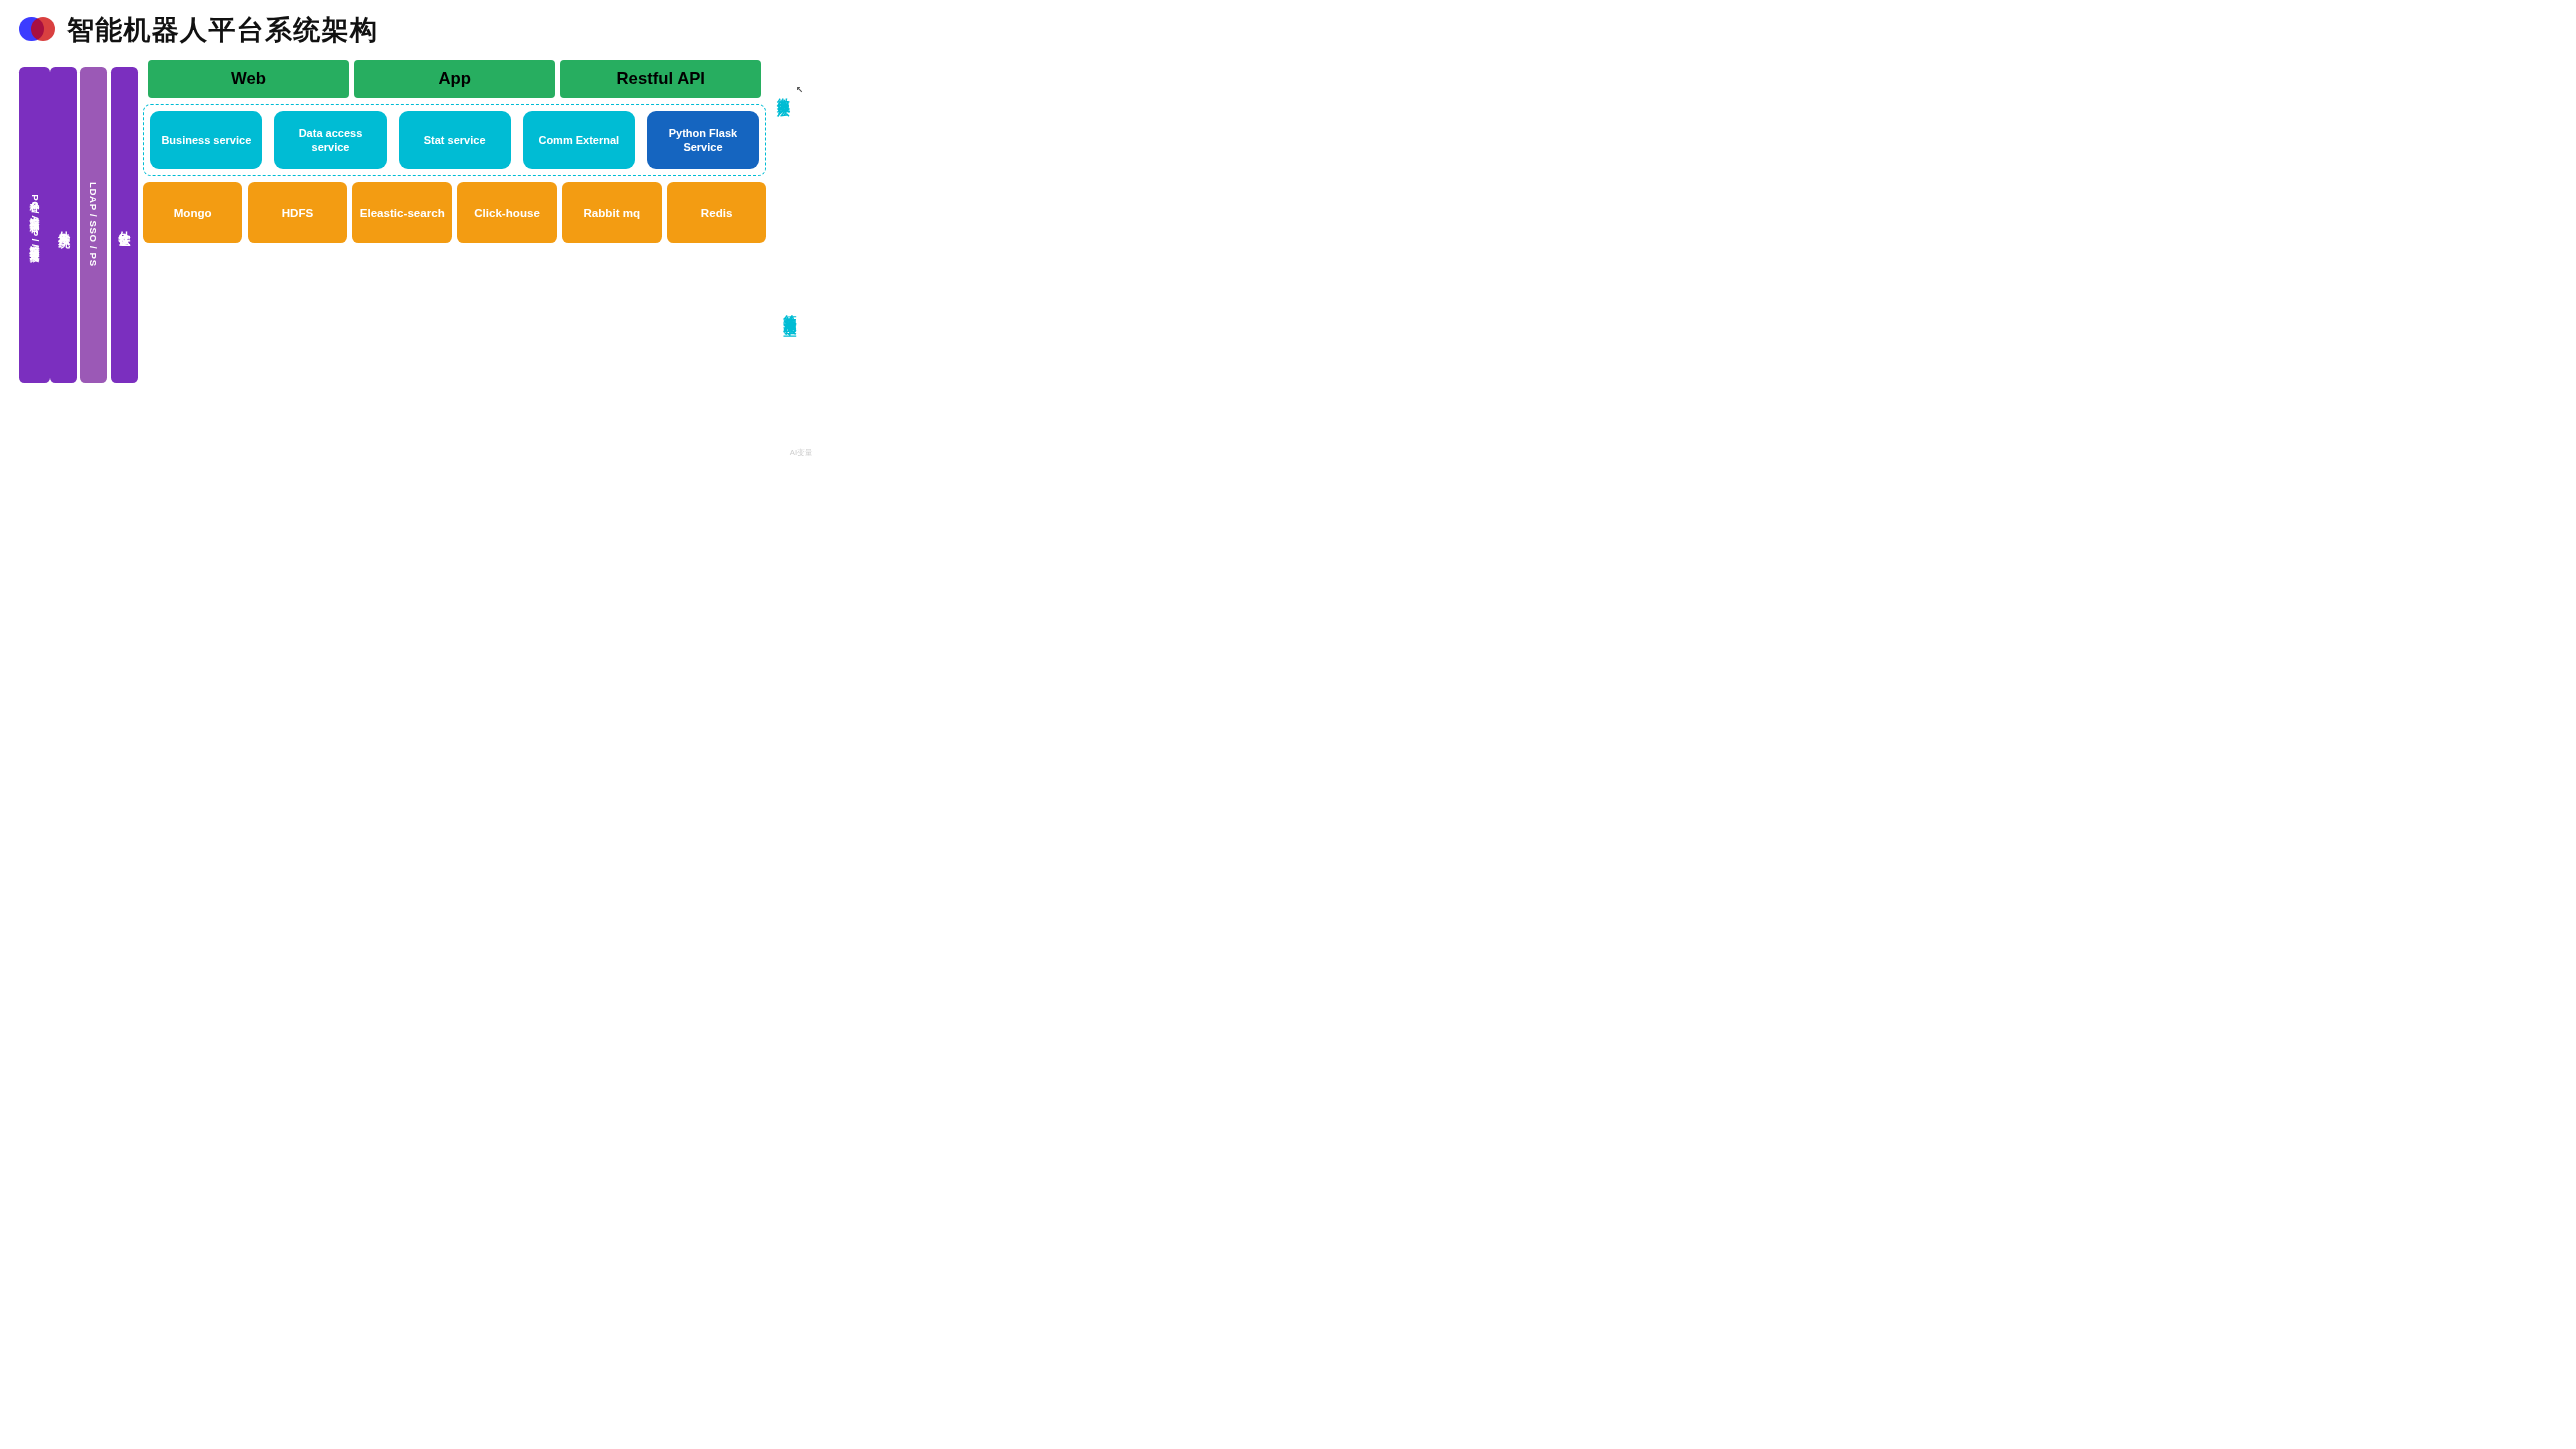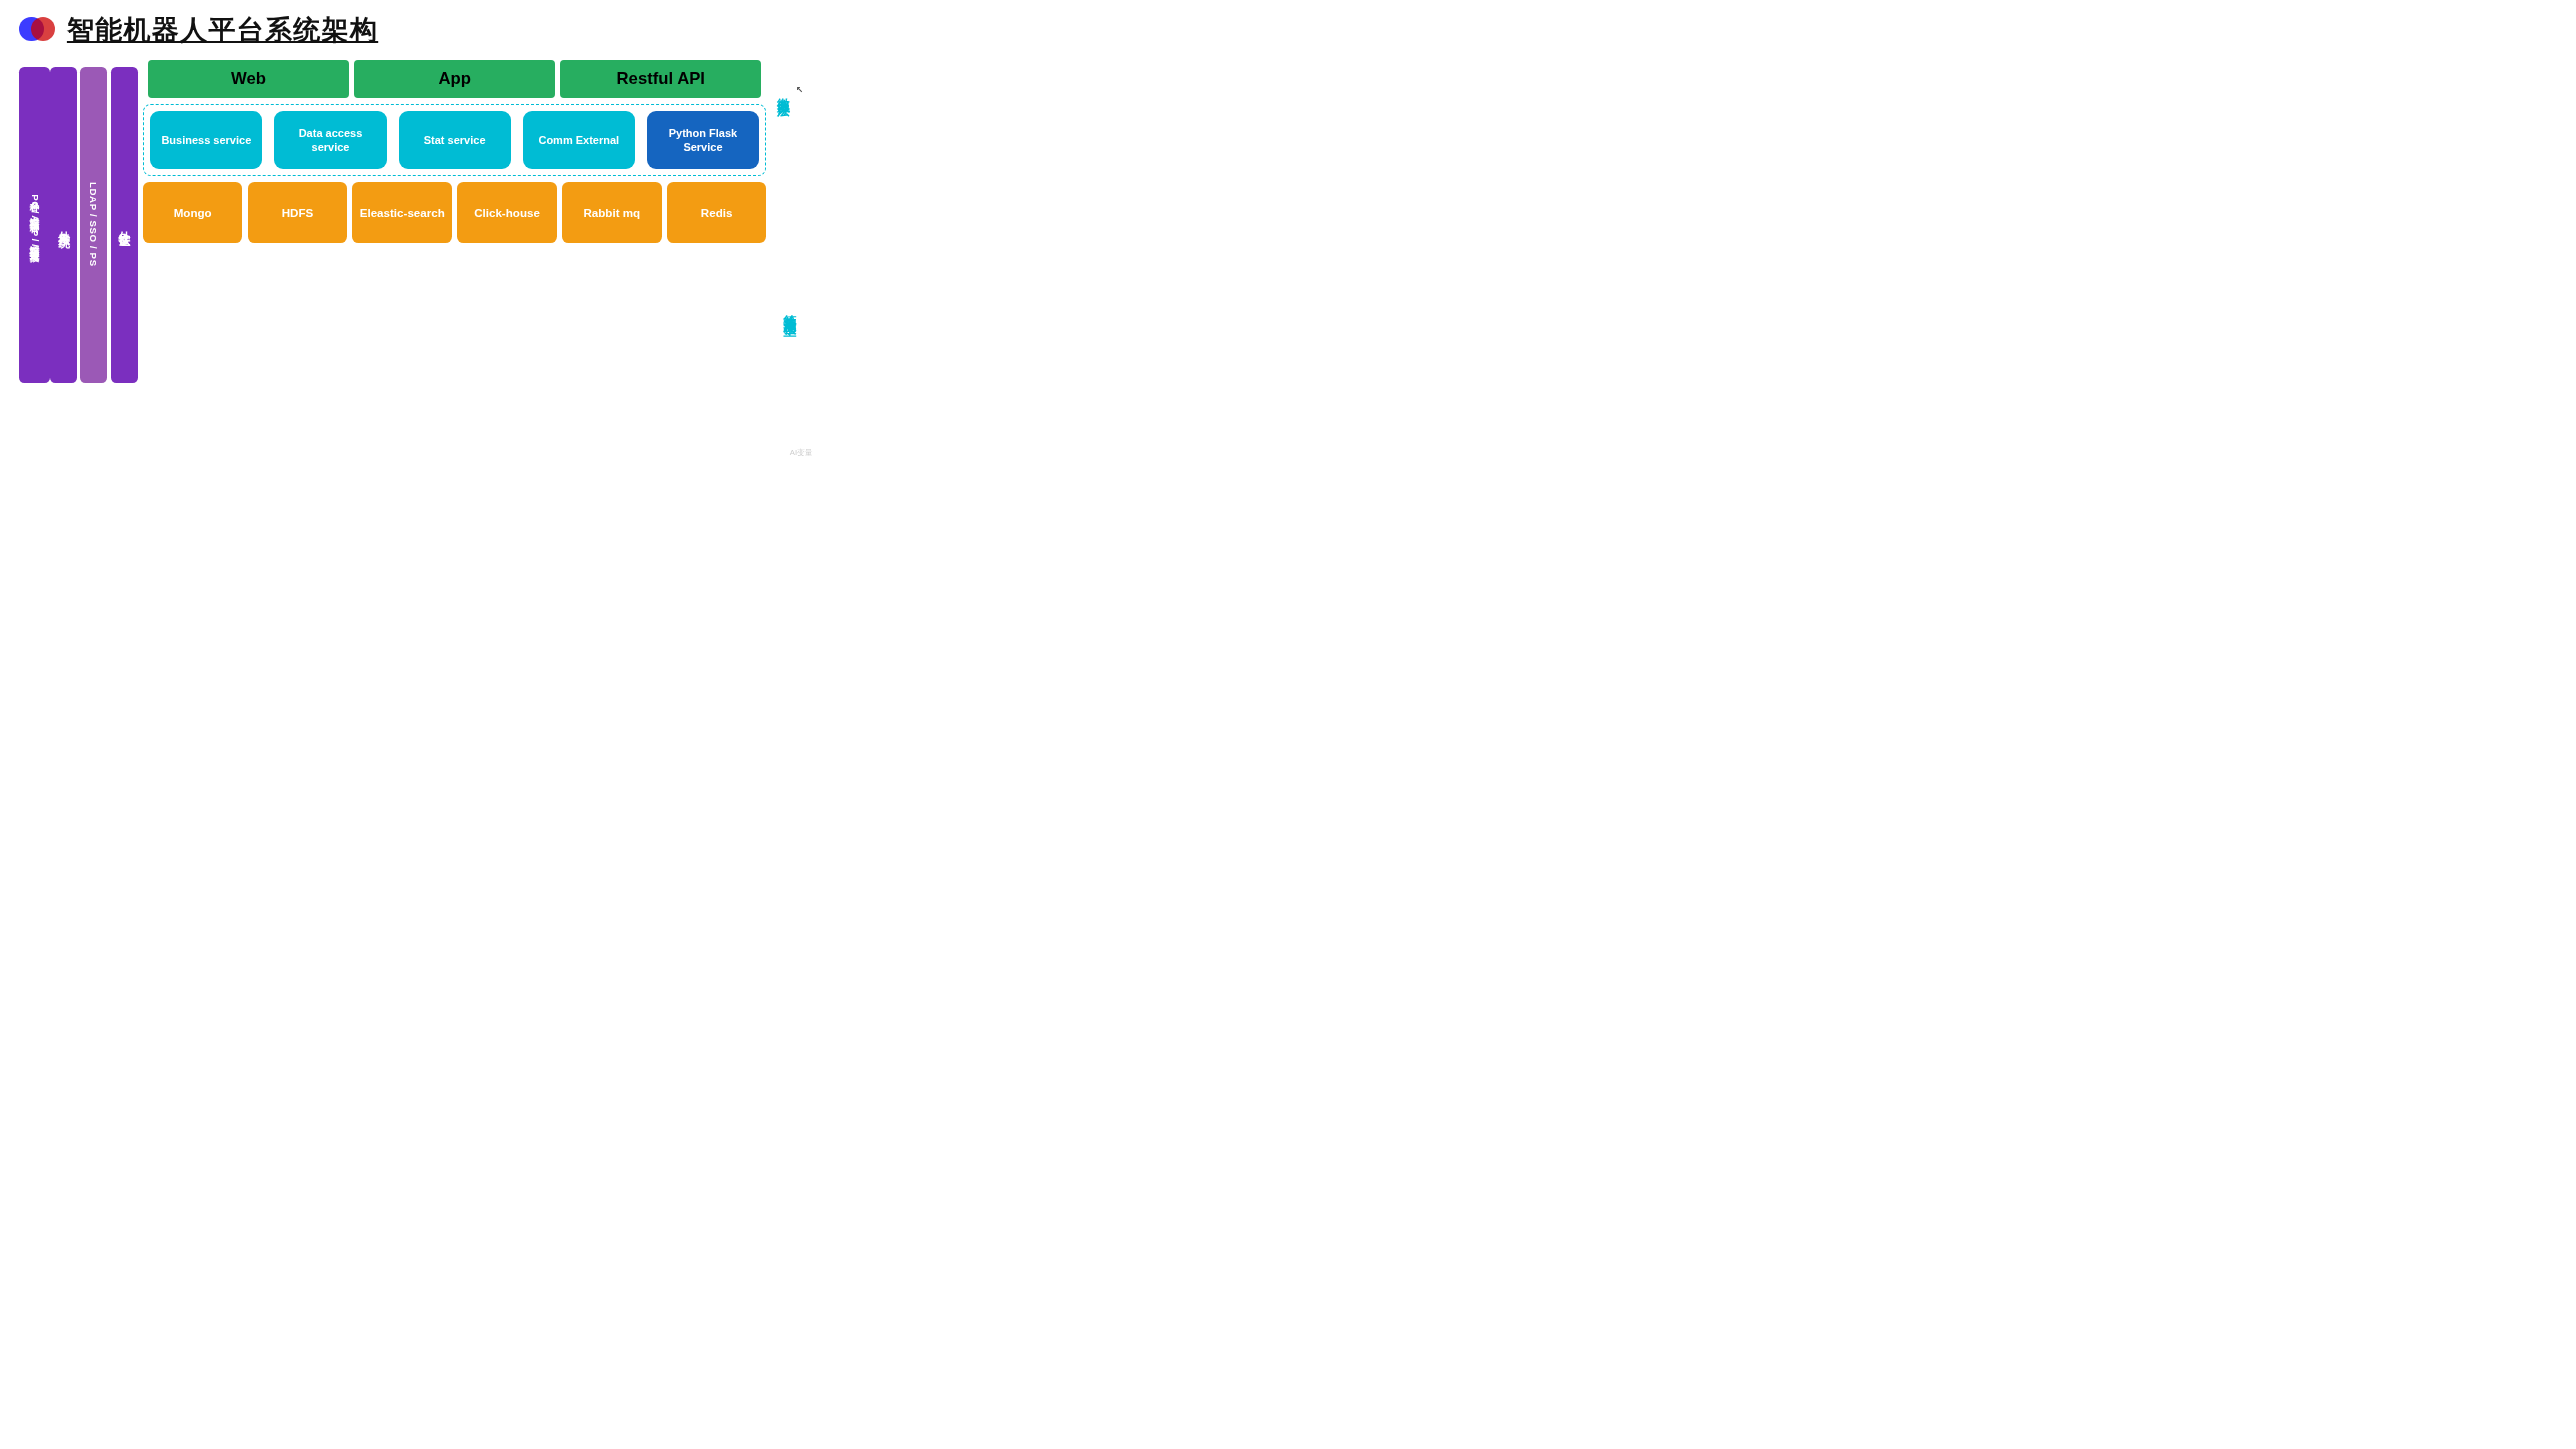--- a/index.html
+++ b/index.html
@@ -43,21 +43,20 @@
       position: absolute;
       top: 5.2px;
       left: 11.6px;
       opacity: 0.75;
     }
     .header-title {
       font-size: 27px;
       font-weight: 700;
       color: #111;
       letter-spacing: 1.3px;
-      text-decoration: underline;
     }
 
     
     .main {
       display: flex;
       padding: 6.4px 19.3px 6.4px 19.3px;
       gap: 0;
       height: calc(464px - 57px);
       align-items: flex-start;
     }

